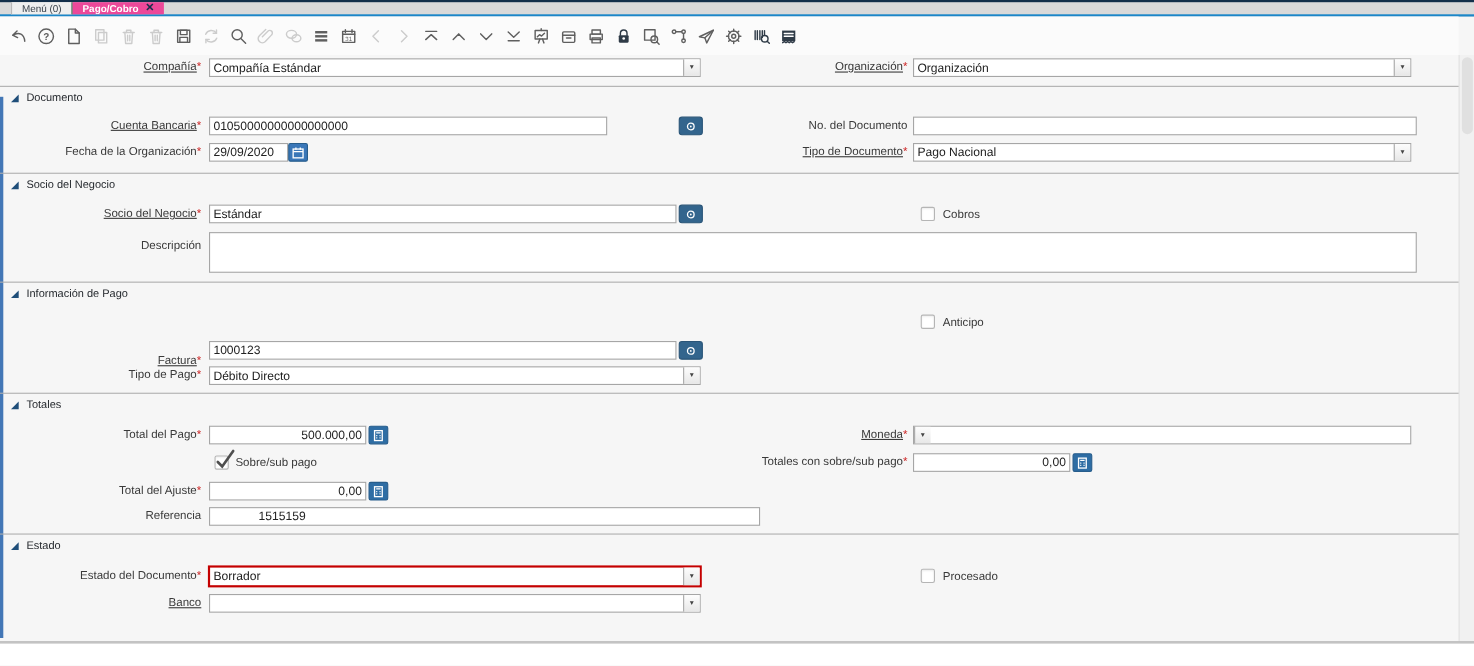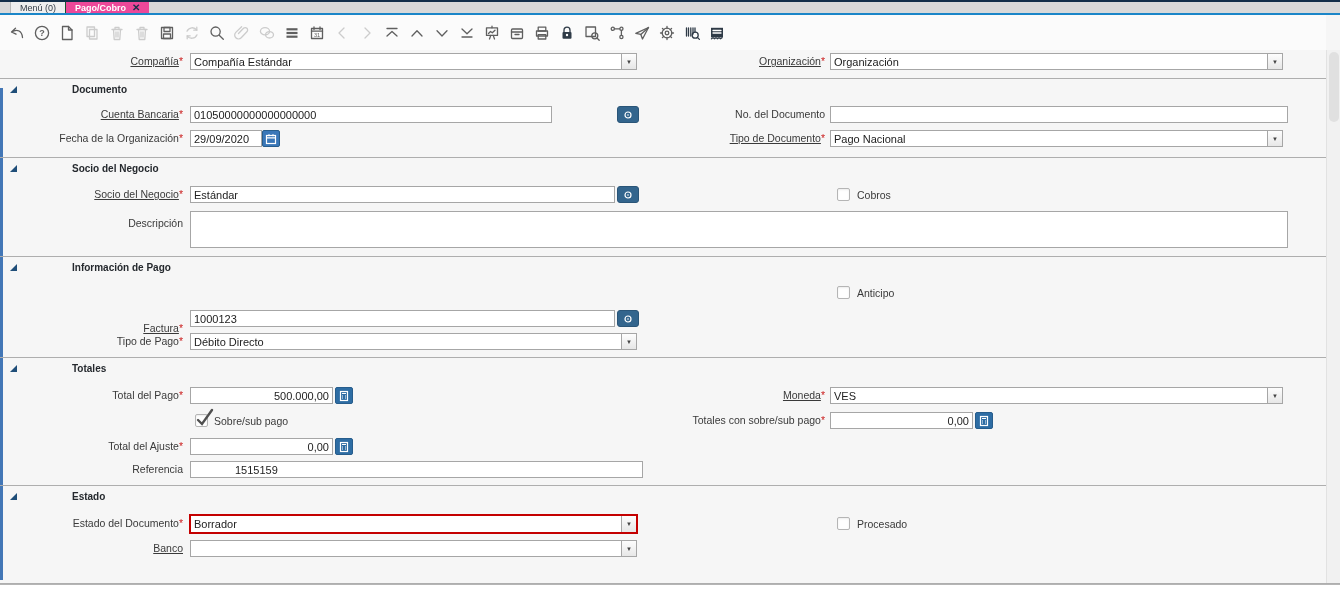--- a/index.html
+++ b/index.html
@@ -30,21 +30,21 @@
   
   .leftbar { position:absolute; left:0; top:88px; width:3px; height:492px; background:#4377b6; }
   .hr { position:absolute; left:0; width:1326px; height:1px; background:#aeaeae; }
   .scrollbar { position:absolute; right:0; top:50px; width:14px; height:533px;
                background:#f1f1f1; border-left:1px solid #e2e2e2; }
   .scroll-thumb { position:absolute; top:2px; left:2px; width:10px; height:70px; background:#e0e0e0; border-radius:5px; }
   .footer { position:absolute; left:0; top:584px; width:1340px; height:21px; background:#ffffff; border-top:1px solid #b5b5b5; }
 
   .sec { position:absolute; display:flex; align-items:center; gap:7px; }
   .sec .tri { width:0; height:0; border-left:7px solid transparent; border-bottom:7px solid #1f4e79; }
-  .sec .sec-title { font-size:10px; font-weight:bold; color:#25292e;margin-left:48px; }
+  .sec .sec-title { font-size:10px; font-weight:normal; color:#25292e; }
 
   .lbl { position:absolute; font-size:10.5px; color:#3a3a3a; text-align:right; line-height:17px; white-space:nowrap; }
   .lbl-l { left:0; width:183px; }
   .lbl-r { left:642px; width:183px; }
   .link { text-decoration:underline; }
   .req { color:#cc2222; }
 
   .inp { position:absolute; height:17px; border:1px solid #a6a6a6; background:#fff;
          font-family:"Liberation Sans",sans-serif; font-size:11px; color:#222; padding:0 3px; outline:none; }
   .inp.amount { text-align:right; }
@@ -379,21 +379,20 @@
   <div class="lbl lbl-l" style="top:387px"><span>Total del Pago</span><span class="req">*</span></div>
   <input class="inp amount" style="left: 190px; top: 387px; width: 143px;" value="500.000,00">
   <div class="sqbtn" style="left:335px; top:387px">
       <svg viewBox="0 0 12 12" width="12" height="12">
         <rect x="2.5" y="1.5" width="7" height="9"></rect>
         <path d="M4,3.5 h4 M4,6 h1 M4,8 h1 M7,6 h1 M7,8 h1"></path>
       </svg>
     </div>
   <div class="lbl lbl-r" style="top:387px"><span class="link">Moneda</span><span class="req">*</span></div>
   <div class="combo" style="left:830px; top:387px; width:453px">
-    <input value="VES" style="">
     <span class="dd">▼</span>
   </div>
 
   <div class="cb" style="left:195px; top:414px">
       <svg viewBox="0 0 18 19">
         <path d="M2,11 L6,15 L16,1"></path>
       </svg>
     </div>
   <div class="cb-label" style="left:214px; top:414px">Sobre/sub pago</div>
   <div class="lbl lbl-r" style="top:412px"><span>Totales con sobre/sub pago</span><span class="req">*</span></div>
@@ -408,21 +407,21 @@
   <div class="lbl lbl-l" style="top:438px"><span>Total del Ajuste</span><span class="req">*</span></div>
   <input class="inp amount" style="left: 190px; top: 438px; width: 143px;" value="0,00">
   <div class="sqbtn" style="left:335px; top:438px">
       <svg viewBox="0 0 12 12" width="12" height="12">
         <rect x="2.5" y="1.5" width="7" height="9"></rect>
         <path d="M4,3.5 h4 M4,6 h1 M4,8 h1 M7,6 h1 M7,8 h1"></path>
       </svg>
     </div>
 
   <div class="lbl lbl-l" style="top:461px"><span>Referencia</span></div>
-  <input class="inp" style="left: 190px; top: 461px; width: 453px; padding-left: 44px;" value="1515159">
+  <input class="inp" style="left: 190px; top: 461px; width: 501px; padding-left: 44px;" value="1515159">
 
   <div class="hr" style="top:485px"></div>
 
   <div class="sec" style="left:10px; top:491px">
     <span class="tri"></span>
     <span class="sec-title">Estado</span>
   </div>
 
   <div class="lbl lbl-l" style="top:515px"><span>Estado del Documento</span><span class="req">*</span></div>
   <div class="combo alert" style="left:189px; top:514px; width:449px">

